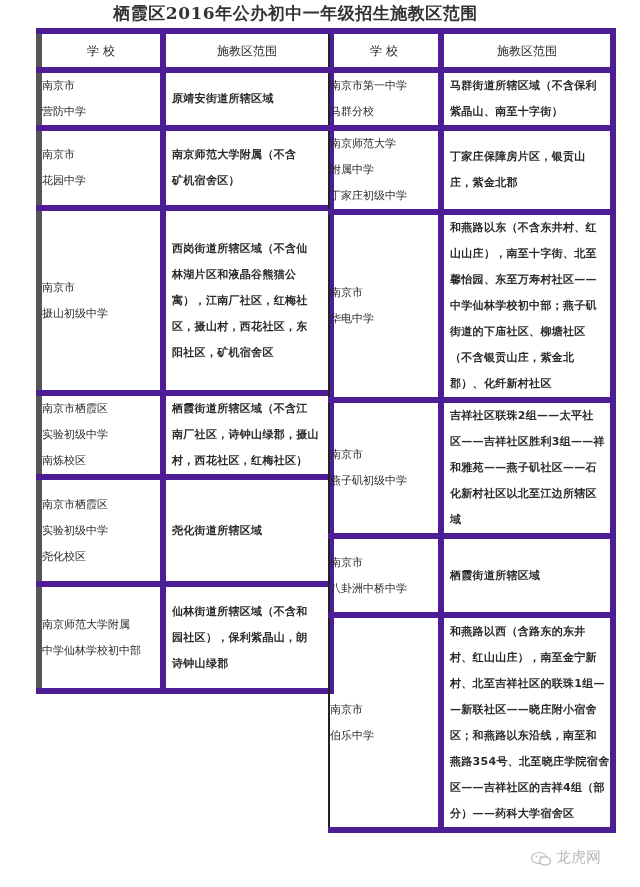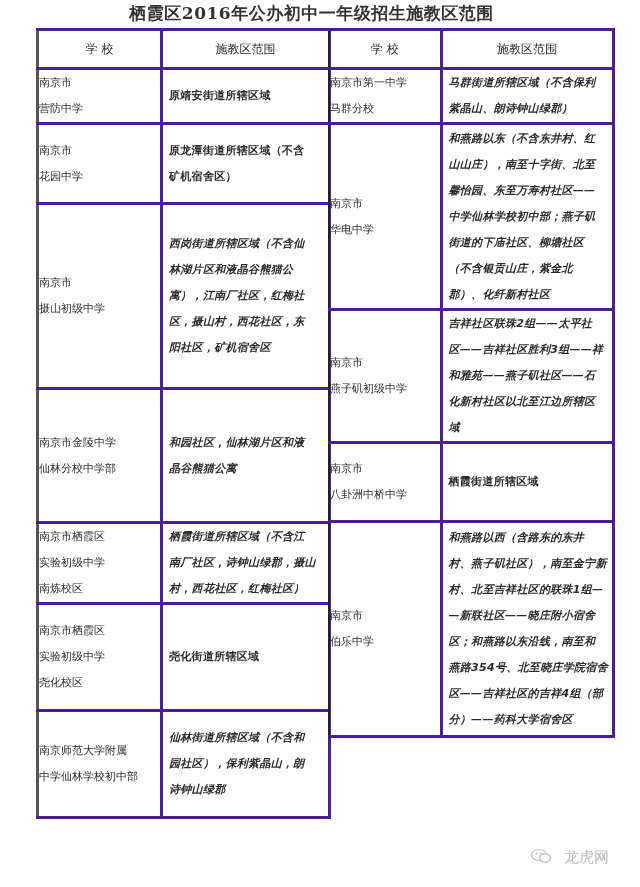--- a/index.html
+++ b/index.html
@@ -4,42 +4,41 @@
   <style>
     html, body { margin: 0; padding: 0; }
     body {
       width: 640px; height: 887px; background: #ffffff; position: relative; overflow: hidden;
       font-family: "DejaVu Serif", "Liberation Serif", serif; color: #222;
     }
     .title {
       position: absolute; left: 0; top: 2px; width: 591px; text-align: center;
       font-size: 17px; font-weight: bold; color: #333; letter-spacing: 0.5px;
       font-family: "DejaVu Serif", serif;
-      margin-left: 16px;
     }
     .half {
       position: absolute; top: 28px; border-collapse: collapse; table-layout: fixed;
     }
     #left { left: 36px; width: 292px; }
     #right { left: 328px; width: 284px; }
     .half td {
-      border: 3px solid #4c1d95; padding: 0; vertical-align: middle;
+      border: 6px solid #4c1d95; padding: 0; vertical-align: middle;
       font-size: 11px; line-height: 26px; color: #2a2a2a;
       font-family: "DejaVu Sans", sans-serif;
     }
     #left td.sch { border-left-color: #555; }
     #right td.sch { border-left: 2px solid #222; }
     td.sch { text-align: left; }
     td.area { text-align: left; padding-left: 6px; padding-right: 4px; letter-spacing: 0.3px; font-weight: bold; }
-    td.area.bold { font-weight: bold; font-style: italic; }
+    td.area.bold { font-weight: bold; }
     td.head { text-align: center; font-size: 12px; }
     .line { display: block; white-space: nowrap; }
     .watermark {
       position: absolute; left: 530px; top: 848px; font-size: 15px; color: #b9b9b9;
-      font-family: "DejaVu Sans", sans-serif; display: flex; align-items: flex-start; gap: 12px;
+      font-family: "DejaVu Sans", sans-serif; display: flex; align-items: flex-end; gap: 4px;
     }
     .wm-icon { width: 22px; height: 16px; }
   </style>
 </head>
 <body>
 
 <div class="title">栖霞区2016年公办初中一年级招生施教区范围</div>
 
 <table class="half" id="left">
   <colgroup>
@@ -59,45 +58,35 @@
         <td class="area">
           <span class="line">原靖安街道所辖区域</span>
         </td>
       </tr>
   <tr style="height:80px">
         <td class="sch">
           <span class="line">南京市</span>
           <span class="line">花园中学</span>
         </td>
         <td class="area">
-          <span class="line">原龙潭街道所辖区域（不含</span>
+          <span class="line">南京师范大学附属（不含</span>
           <span class="line">矿机宿舍区）</span>
         </td>
       </tr>
   <tr style="height:185px">
         <td class="sch">
           <span class="line">南京市</span>
           <span class="line">摄山初级中学</span>
         </td>
         <td class="area bold">
           <span class="line">西岗街道所辖区域（不含仙</span>
           <span class="line">林湖片区和液晶谷熊猫公</span>
           <span class="line">寓），江南厂社区，红梅社</span>
           <span class="line">区，摄山村，西花社区，东</span>
           <span class="line">阳社区，矿机宿舍区</span>
-        </td>
-      </tr>
-  <tr style="height:134px">
-        <td class="sch">
-          <span class="line">南京市金陵中学</span>
-          <span class="line">仙林分校中学部</span>
-        </td>
-        <td class="area bold">
-          <span class="line">和园社区，仙林湖片区和液</span>
-          <span class="line">晶谷熊猫公寓</span>
         </td>
       </tr>
   <tr style="height:80px">
         <td class="sch">
           <span class="line">南京市栖霞区</span>
           <span class="line">实验初级中学</span>
           <span class="line">南炼校区</span>
         </td>
         <td class="area bold">
           <span class="line">栖霞街道所辖区域（不含江</span>
@@ -139,21 +128,32 @@
     <td class="head sch">学 校</td>
     <td class="head">施教区范围</td>
   </tr>
   <tr style="height:55px">
         <td class="sch">
           <span class="line">南京市第一中学</span>
           <span class="line">马群分校</span>
         </td>
         <td class="area bold">
           <span class="line">马群街道所辖区域（不含保利</span>
-          <span class="line">紫晶山、朗诗钟山绿郡）</span>
+          <span class="line">紫晶山、南至十字街）</span>
+        </td>
+      </tr>
+  <tr style="height:80px">
+        <td class="sch">
+          <span class="line">南京师范大学</span>
+          <span class="line">附属中学</span>
+          <span class="line">丁家庄初级中学</span>
+        </td>
+        <td class="area bold">
+          <span class="line">丁家庄保障房片区，银贡山</span>
+          <span class="line">庄，紫金北郡</span>
         </td>
       </tr>
   <tr style="height:186px">
         <td class="sch">
           <span class="line">南京市</span>
           <span class="line">华电中学</span>
         </td>
         <td class="area bold">
           <span class="line">和燕路以东（不含东井村、红</span>
           <span class="line">山山庄），南至十字街、北至</span>
@@ -186,21 +186,21 @@
           <span class="line">栖霞街道所辖区域</span>
         </td>
       </tr>
   <tr style="height:215px">
         <td class="sch">
           <span class="line">南京市</span>
           <span class="line">伯乐中学</span>
         </td>
         <td class="area bold">
           <span class="line">和燕路以西（含路东的东井</span>
-          <span class="line">村、燕子矶社区），南至金宁新</span>
+          <span class="line">村、红山山庄），南至金宁新</span>
           <span class="line">村、北至吉祥社区的联珠1组—</span>
           <span class="line">—新联社区——晓庄附小宿舍</span>
           <span class="line">区；和燕路以东沿线，南至和</span>
           <span class="line">燕路354号、北至晓庄学院宿舍</span>
           <span class="line">区——吉祥社区的吉祥4组（部</span>
           <span class="line">分）——药科大学宿舍区</span>
         </td>
       </tr>
 </tbody>
   </table>

